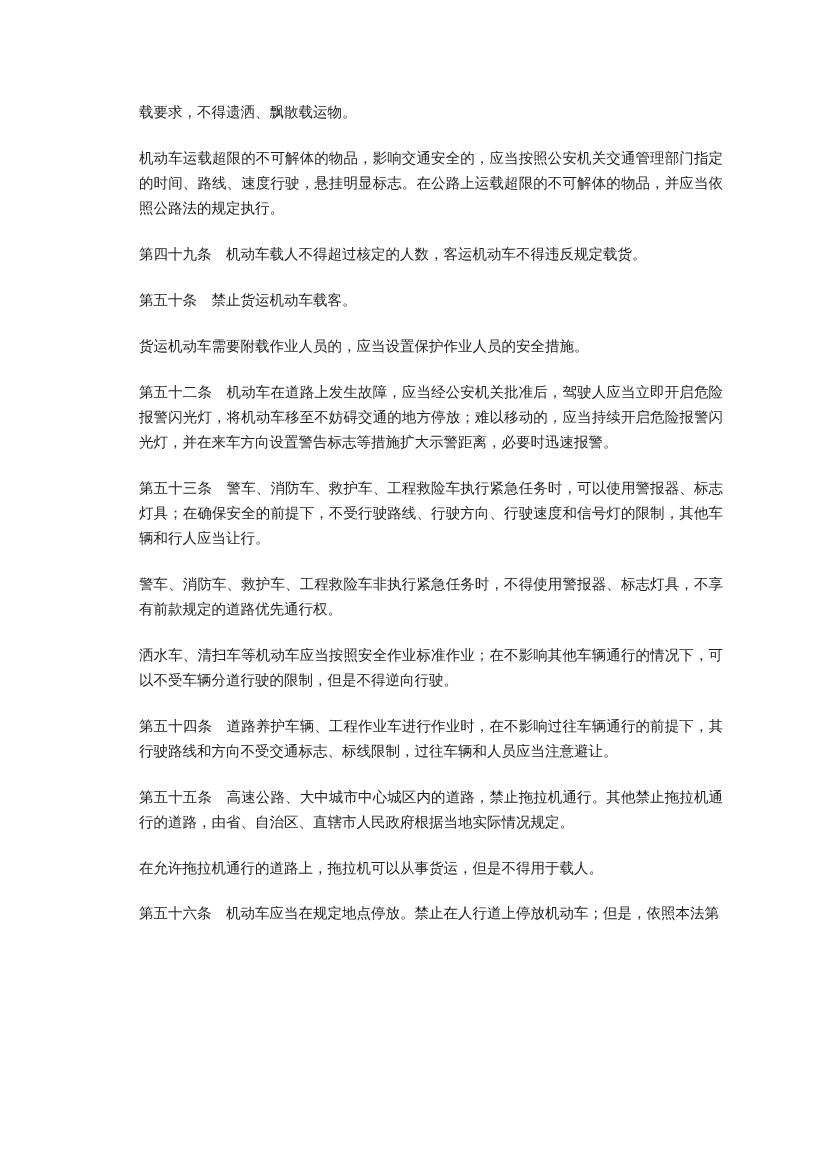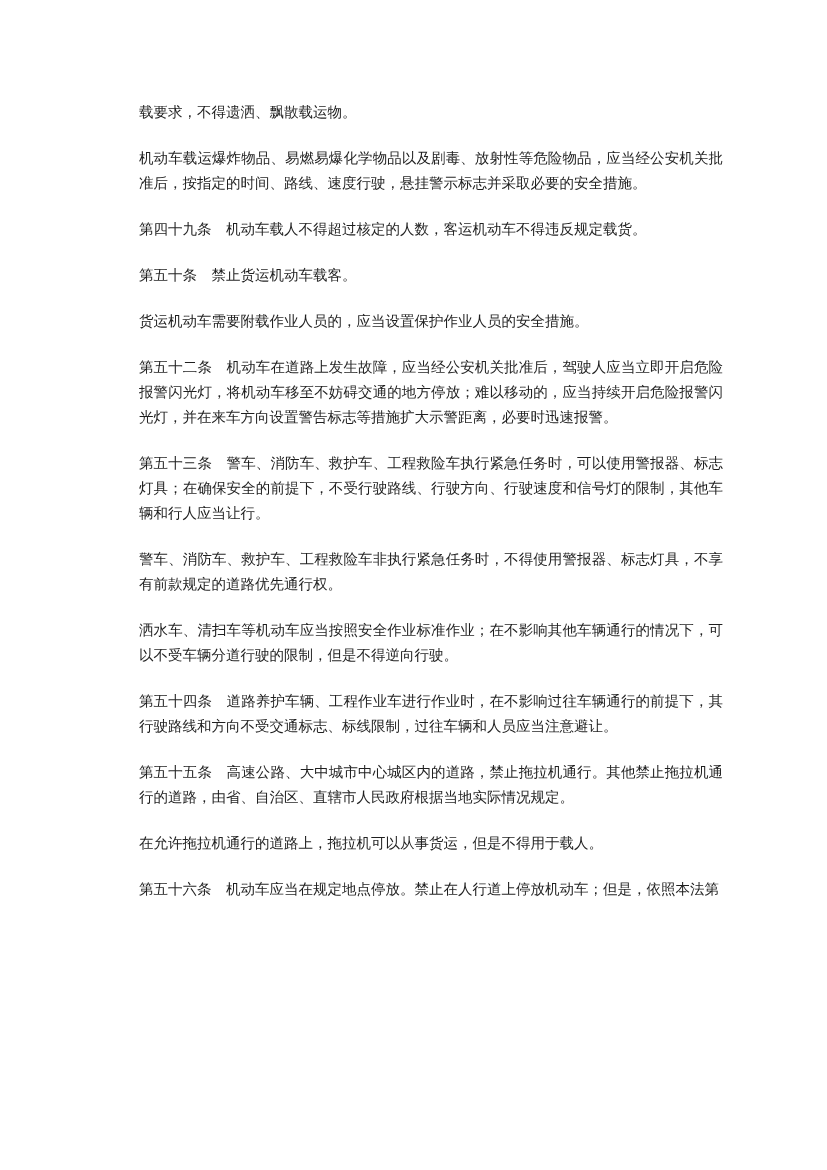--- a/index.html
+++ b/index.html
@@ -32,29 +32,30 @@
     text-align: justify;
     letter-spacing: 0;
   }
   .content p {
     margin: 0 0 21px 0;
     padding: 0;
     word-break: break-all;
   }
   .content p:last-child {
     margin-bottom: 16px;
+    font-family: Liberation Mono, monospace;
   }
 </style>
 </head>
 <body>
 
 <div class="page">
   <main class="content">
     <p>载要求，不得遗洒、飘散载运物。</p>
-    <p>机动车载运爆炸物品、易燃易爆化学物品以及剧毒、放射性等危险物品，应当经公安机关批准后，按指定的时间、路线、速度行驶，悬挂警示标志并采取必要的安全措施。</p>
+    <p>机动车运载超限的不可解体的物品，影响交通安全的，应当按照公安机关交通管理部门指定的时间、路线、速度行驶，悬挂明显标志。在公路上运载超限的不可解体的物品，并应当依照公路法的规定执行。</p>
     <p>第四十九条　机动车载人不得超过核定的人数，客运机动车不得违反规定载货。</p>
     <p>第五十条　禁止货运机动车载客。</p>
     <p>货运机动车需要附载作业人员的，应当设置保护作业人员的安全措施。</p>
     <p>第五十二条　机动车在道路上发生故障，应当经公安机关批准后，驾驶人应当立即开启危险报警闪光灯，将机动车移至不妨碍交通的地方停放；难以移动的，应当持续开启危险报警闪光灯，并在来车方向设置警告标志等措施扩大示警距离，必要时迅速报警。</p>
     <p>第五十三条　警车、消防车、救护车、工程救险车执行紧急任务时，可以使用警报器、标志灯具；在确保安全的前提下，不受行驶路线、行驶方向、行驶速度和信号灯的限制，其他车辆和行人应当让行。</p>
     <p>警车、消防车、救护车、工程救险车非执行紧急任务时，不得使用警报器、标志灯具，不享有前款规定的道路优先通行权。</p>
     <p>洒水车、清扫车等机动车应当按照安全作业标准作业；在不影响其他车辆通行的情况下，可以不受车辆分道行驶的限制，但是不得逆向行驶。</p>
     <p>第五十四条　道路养护车辆、工程作业车进行作业时，在不影响过往车辆通行的前提下，其行驶路线和方向不受交通标志、标线限制，过往车辆和人员应当注意避让。</p>
     <p>第五十五条　高速公路、大中城市中心城区内的道路，禁止拖拉机通行。其他禁止拖拉机通行的道路，由省、自治区、直辖市人民政府根据当地实际情况规定。</p>
     <p>在允许拖拉机通行的道路上，拖拉机可以从事货运，但是不得用于载人。</p>

